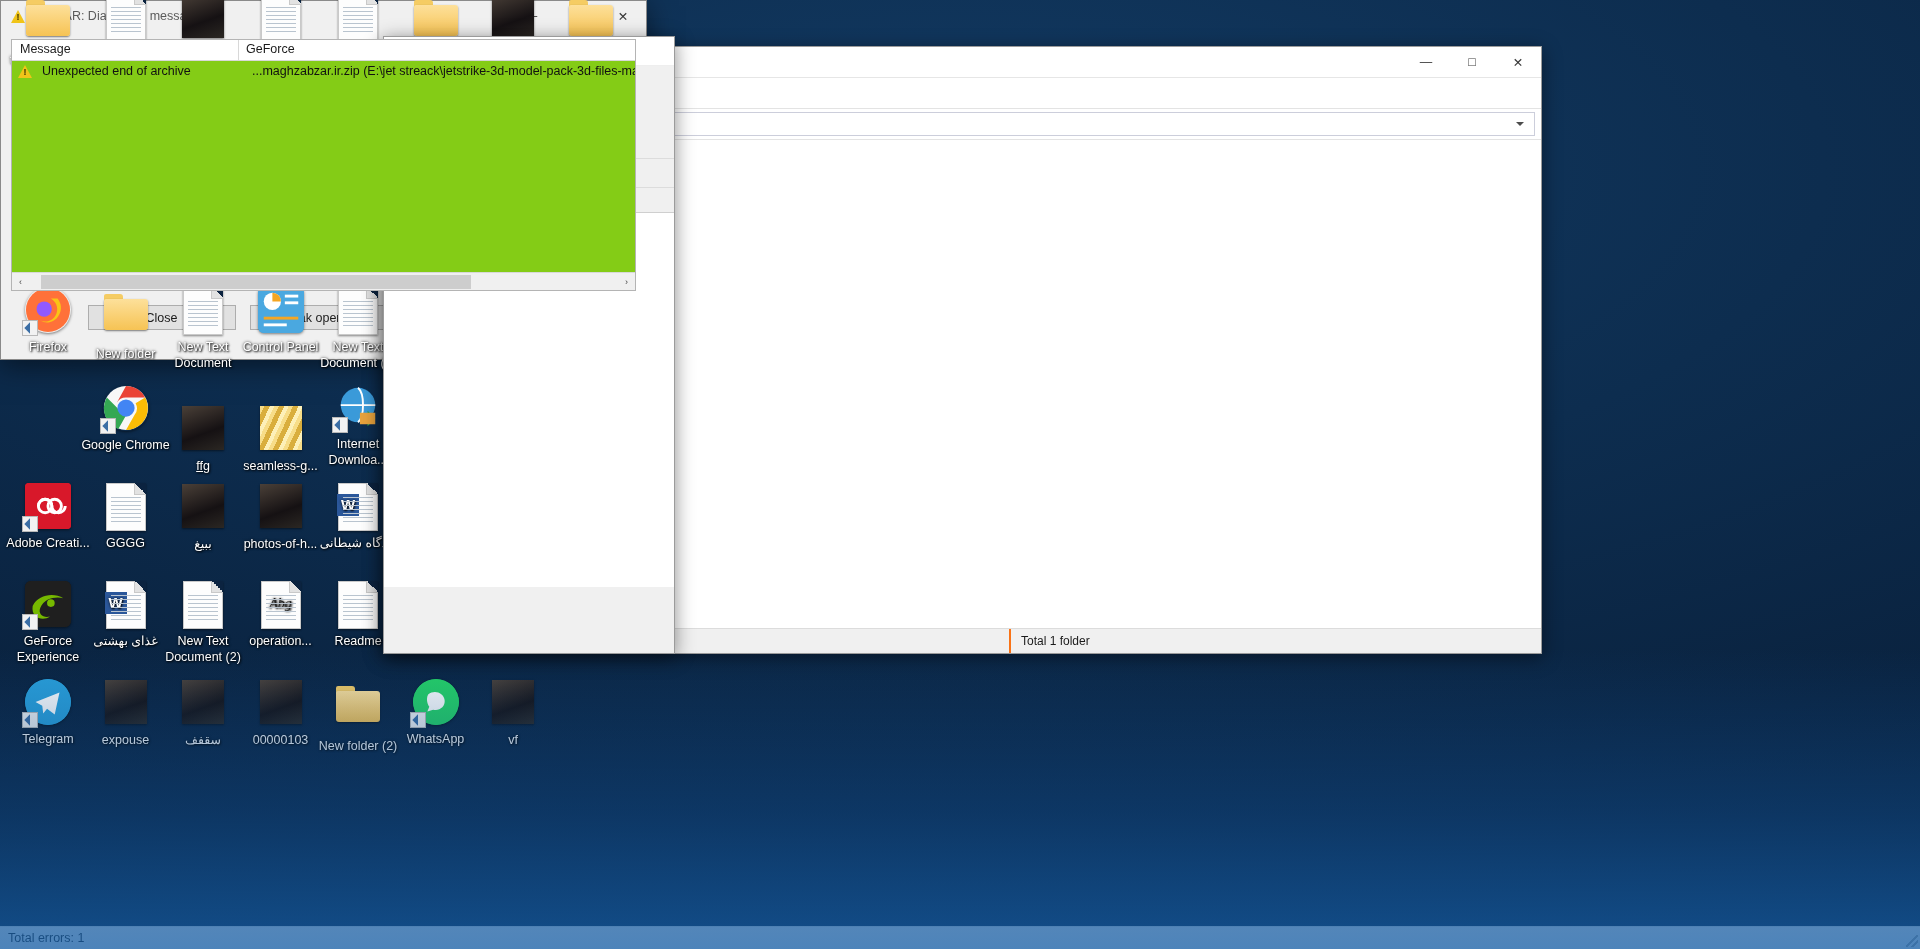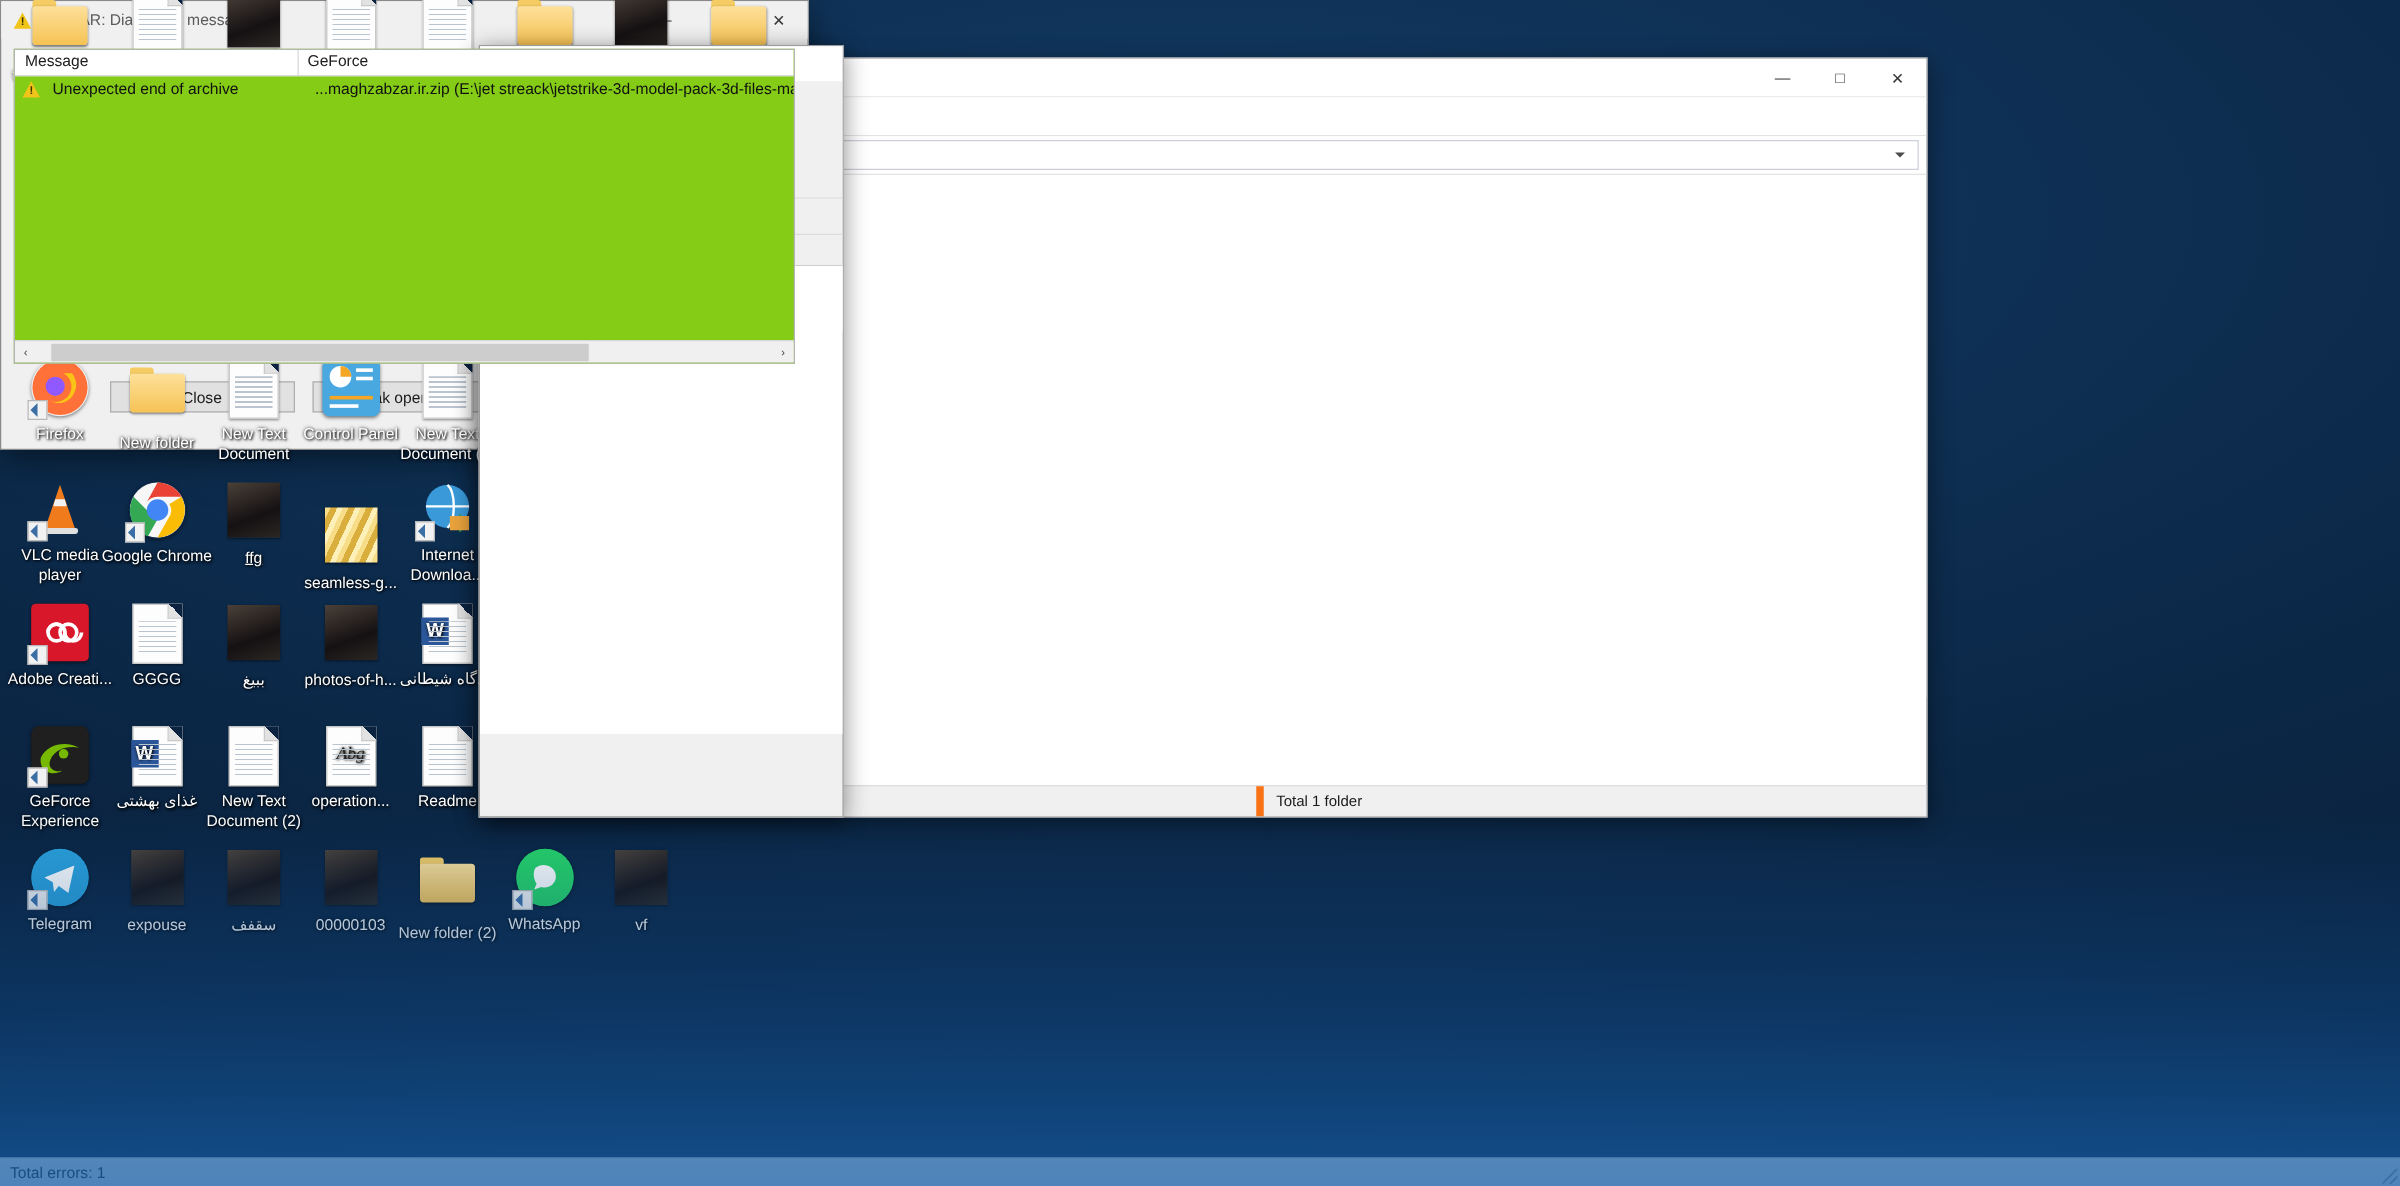--- a/index.html
+++ b/index.html
@@ -417,45 +417,34 @@
             </svg></div>
         </div>
         <span class="cap">Control Panel</span>
       </div>
       <div class="dicon" style="left: 310px; top: 286px;">
         <div class="glyph" style="position:relative">
           <div class="ic-doc"></div>
         </div>
         <span class="cap">New Text Document (7)</span>
       </div>
-      <div class="dicon" style="left: 0px; top: 384px;">
-        <div class="glyph" style="position:relative">
-          <div class="glyph"><svg width="46" height="46" viewBox="0 0 48 48">
-              <path d="M24 4l13 38H11z" fill="#f07b1d"></path>
-              <path d="M20 16h8l1.6 6h-11.2z" fill="#f2f2f2"></path>
-              <rect x="9" y="40" width="30" height="5" rx="2" fill="#e0e0e0"></rect>
-            </svg></div>
-          <span class="shortcut-arrow"></span>
-        </div>
-        <span class="cap">VLC media player</span>
-      </div>
       <div class="dicon" style="left: 77.5px; top: 384px;">
         <div class="glyph" style="position:relative">
           <div class="ic-circle"><svg width="46" height="46" viewBox="0 0 48 48">
               <circle cx="24" cy="24" r="23" fill="#f7f7f7"></circle>
               <path d="M24 1a23 23 0 0120 12H24a11 11 0 00-9.6 5.6z" fill="#ea4335"></path>
               <path d="M4 13a23 23 0 0012 33l9-16a11 11 0 01-10-6z" fill="#34a853"></path>
               <path d="M44 13a23 23 0 01-20 34l9-16a11 11 0 001-12z" fill="#fbbc05"></path>
               <circle cx="24" cy="24" r="9" fill="#4285f4"></circle>
             </svg></div>
           <span class="shortcut-arrow"></span>
         </div>
         <span class="cap">Google Chrome</span>
       </div>
-      <div class="dicon" style="left: 155px; top: 384px; text-decoration: underline;">
+      <div class="dicon" style="left: 155px; top: 404px; text-decoration: underline;">
         <div class="glyph" style="position:relative">
           <div class="ic-photo" style="background:linear-gradient(160deg,#4a4038,#151113 60%,#2b2723);"></div>
         </div>
         <span class="cap">ffg</span>
       </div>
       <div class="dicon" style="left: 232.5px; top: 404px;">
         <div class="glyph" style="position:relative">
           <div class="ic-photo" style="background:repeating-linear-gradient(115deg,#f7dd88 0 4px,#d9ae3d 4px 9px,#fdf0b8 9px 13px);"></div>
         </div>
         <span class="cap">seamless-g...</span>
@@ -639,21 +628,21 @@
           </svg>
         </span>
         <span class="sb-ico">
           <svg width="18" height="14" viewBox="0 0 18 14">
             <rect x="1" y="4" width="7" height="5" fill="#6b6b6b"></rect>
             <circle cx="12" cy="6.5" r="4.5" fill="none" stroke="#6b6b6b" stroke-width="1.4"></circle>
           </svg>
         </span>
       </div>
       <span class="sb-sep"></span>
-      <span style="margin-left:auto;width:520px;border-left:6px solid #f97316;padding-left:10px;height:24px;display:flex;align-items:center">Total 1 folder</span>
+      <span style="margin-left:auto;width:520px;border-left:2px solid #f97316;padding-left:10px;height:24px;display:flex;align-items:center">Total 1 folder</span>
     </div>
   </div>
 
   <div id="winrar" class="win">
     <div id="rar-title">
       <span class="t-ico">
         <svg width="16" height="16" viewBox="0 0 16 16">
           <rect x="1" y="2" width="14" height="12" fill="#e3dcc8" stroke="#8c8470"></rect>
           <rect x="2.5" y="3.5" width="3" height="9" fill="#d93a2b"></rect>
           <rect x="6.2" y="3.5" width="3" height="9" fill="#2f9e44"></rect>

